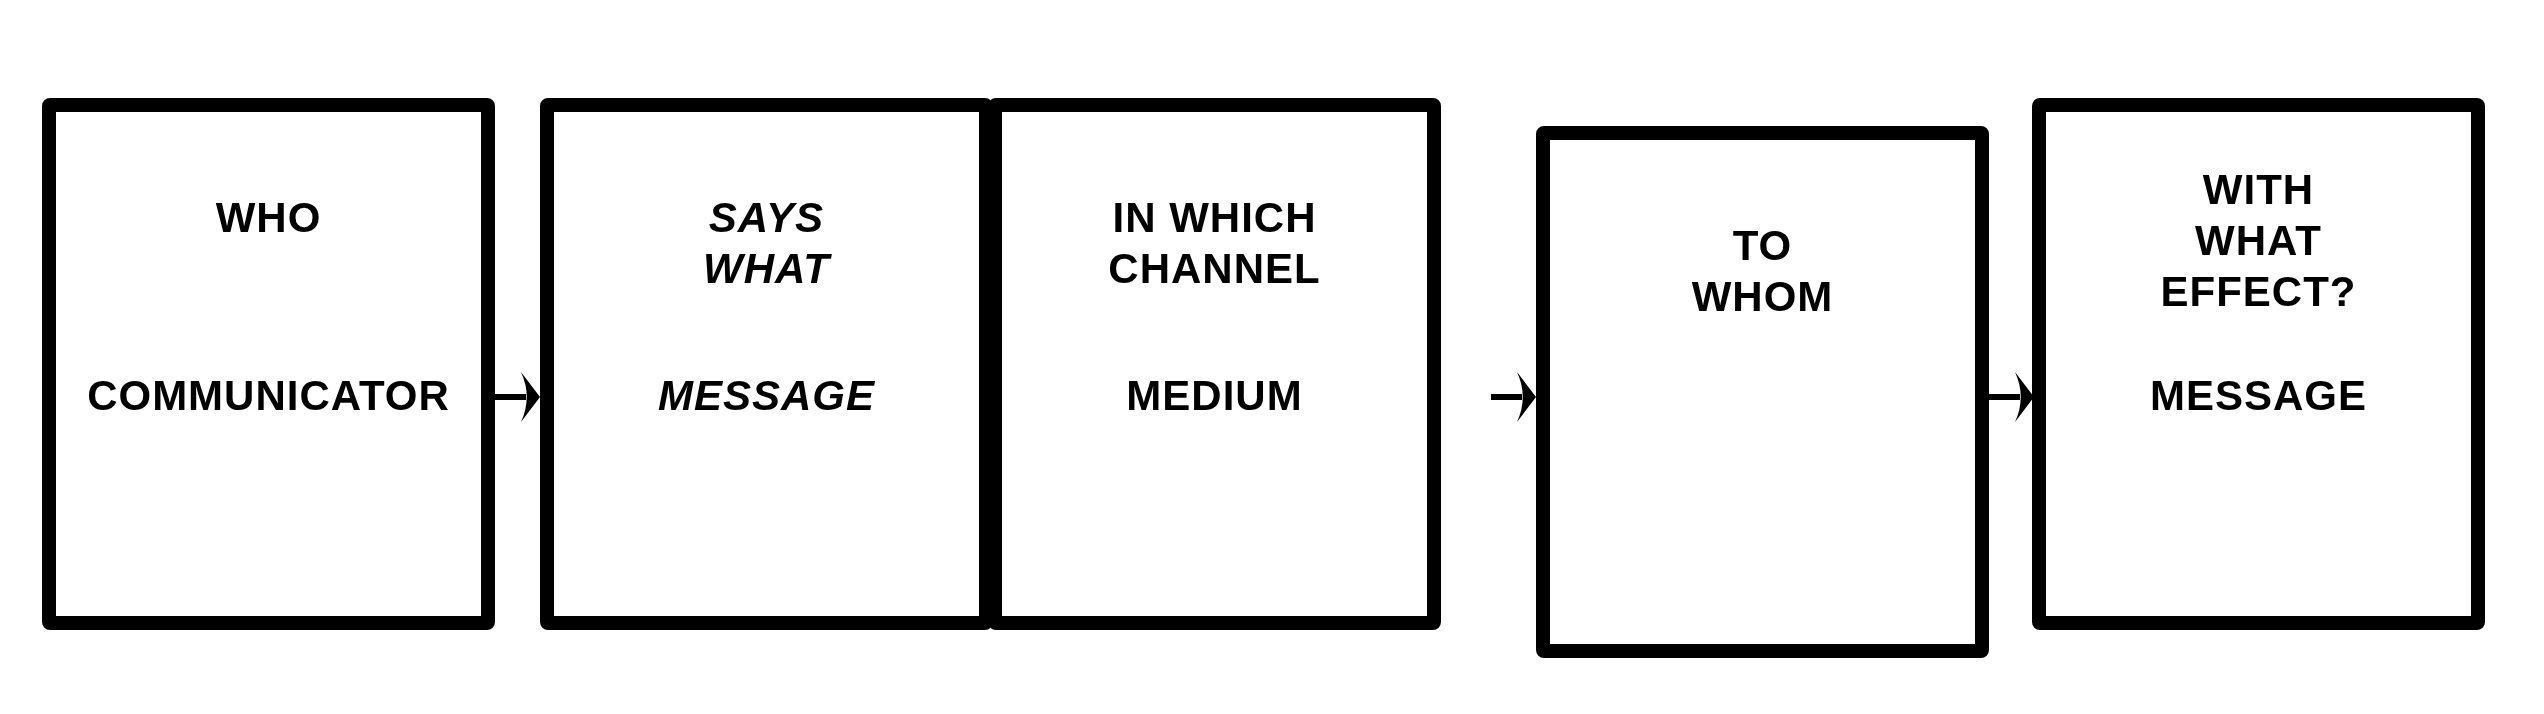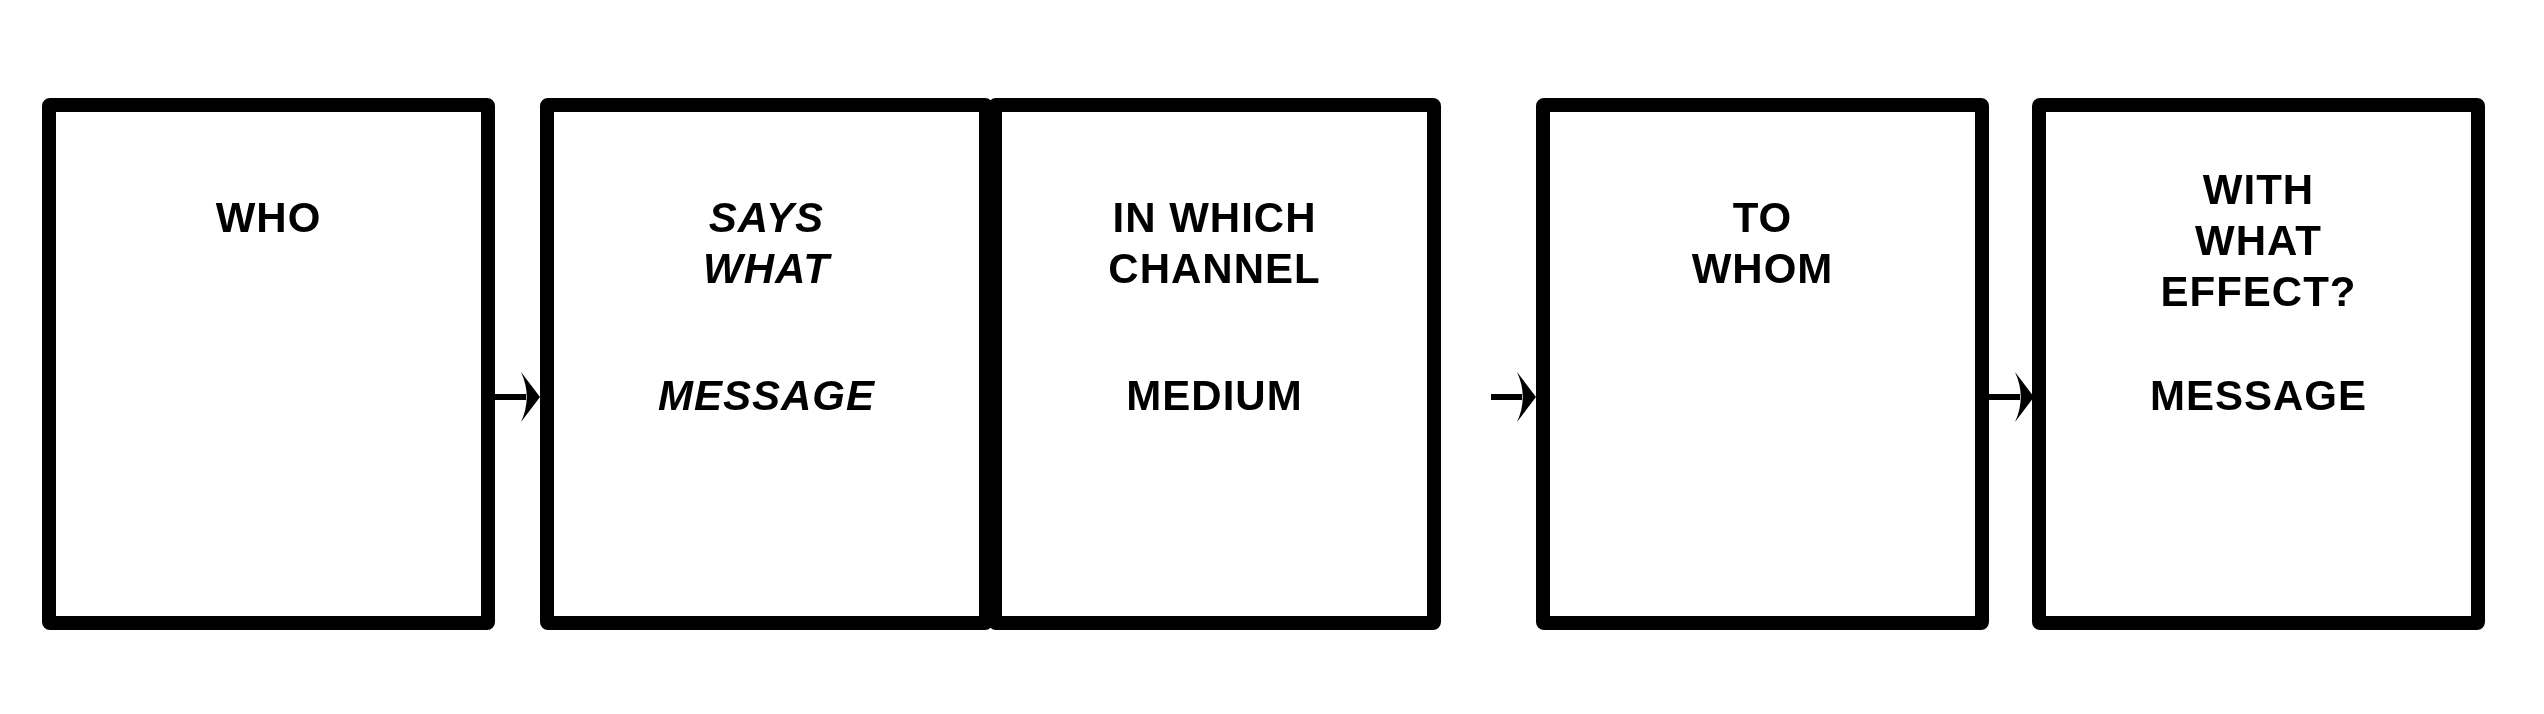--- a/index.html
+++ b/index.html
@@ -25,21 +25,21 @@
     width: 453px;
     height: 532px;
     box-sizing: border-box;
     border: 14px solid var(--ink);
     border-radius: 8px;
     background: var(--bg);
   }
   .box-0 { left: 42px; }
   .box-1 { left: 540px; font-style: italic; }
   .box-2 { left: 988px; }
-  .box-3 { left: 1536px; }
+  .box-3 { left: 1536px; margin-top: 28px; }
   .box-4 { left: 1994px; margin-left: 38px; }
 
   .label {
     position: absolute;
     left: 0;
     right: 0;
     text-align: center;
     color: var(--ink);
     font-size: 42px;
     line-height: 51px;
@@ -67,20 +67,21 @@
   .arrow-2 { left: 1491px; }
   .arrow-3 { left: 1989px; }
 </style>
 </head>
 <body>
 
 <div class="stage">
 
   <div class="box box-0">
     <div class="label question">WHO</div>
+    <div class="label term">COMMUNICATOR</div>
   </div>
 
   <svg class="arrow arrow-0" viewBox="0 0 45 60" aria-hidden="true">
     <rect x="0" y="27" width="31" height="6" fill="currentColor"></rect>
     <path d="M45,30 L26,5 Q37.5,30 26,55 Z" fill="currentColor"></path>
   </svg>
 
   <div class="box box-1">
     <div class="label question">SAYS
 WHAT</div>

